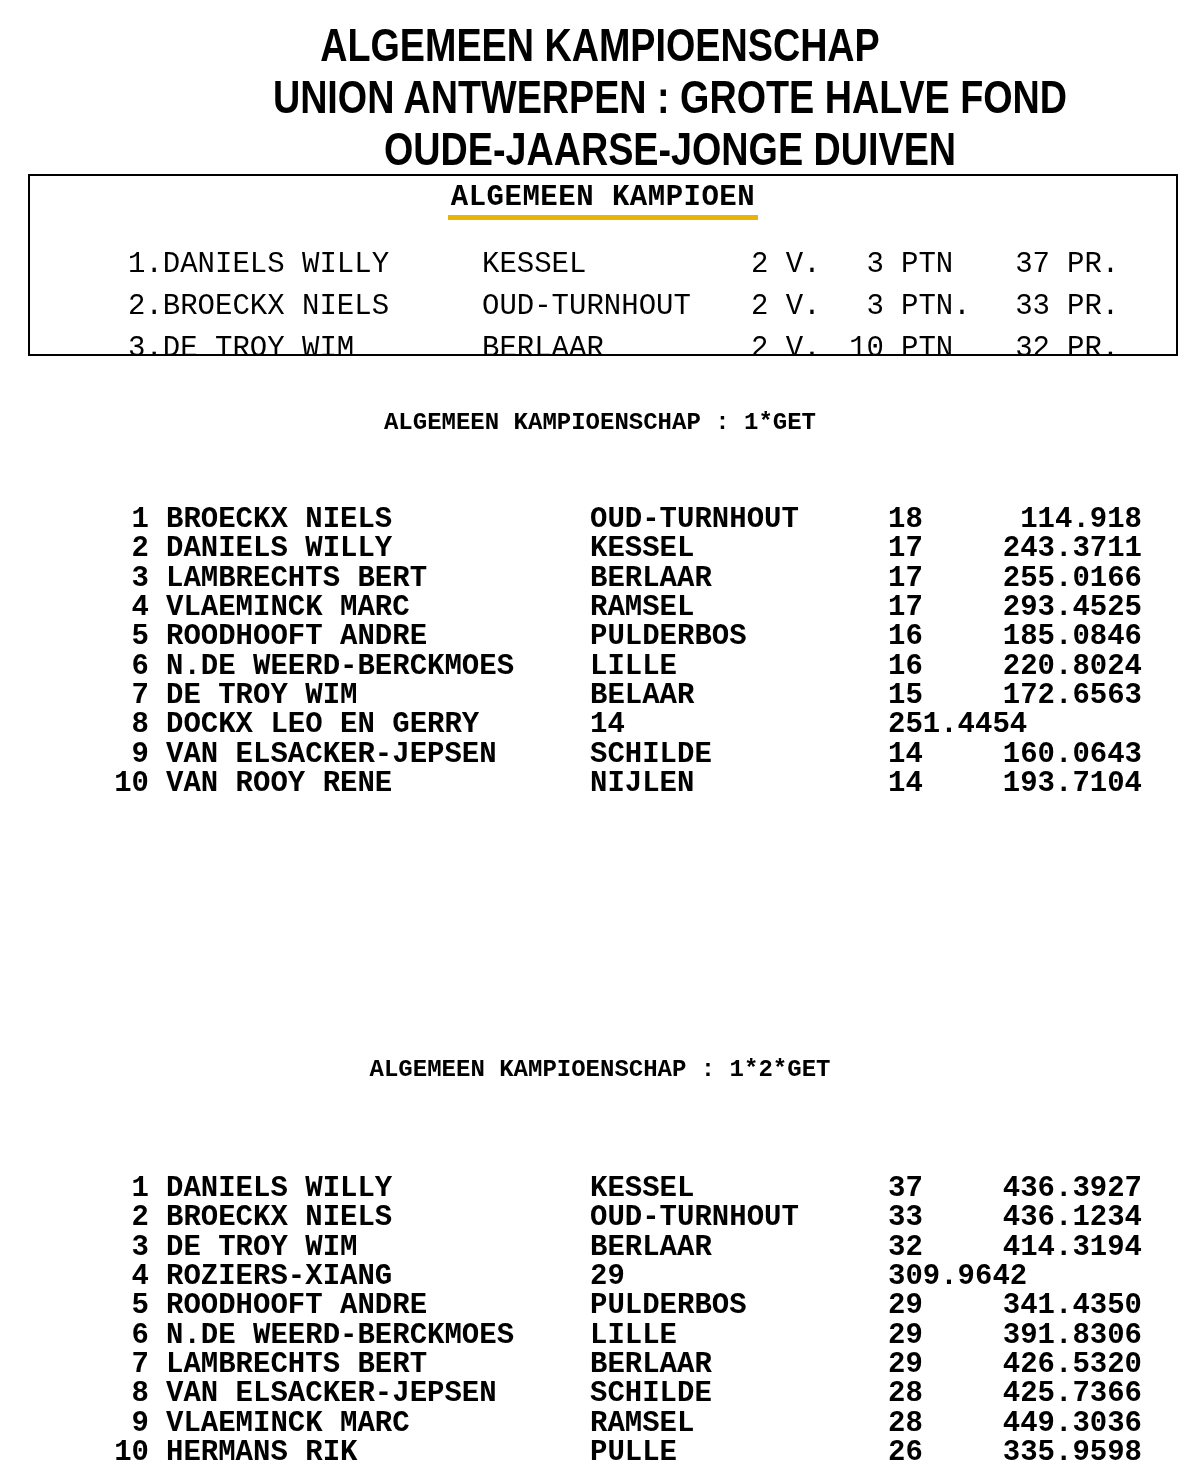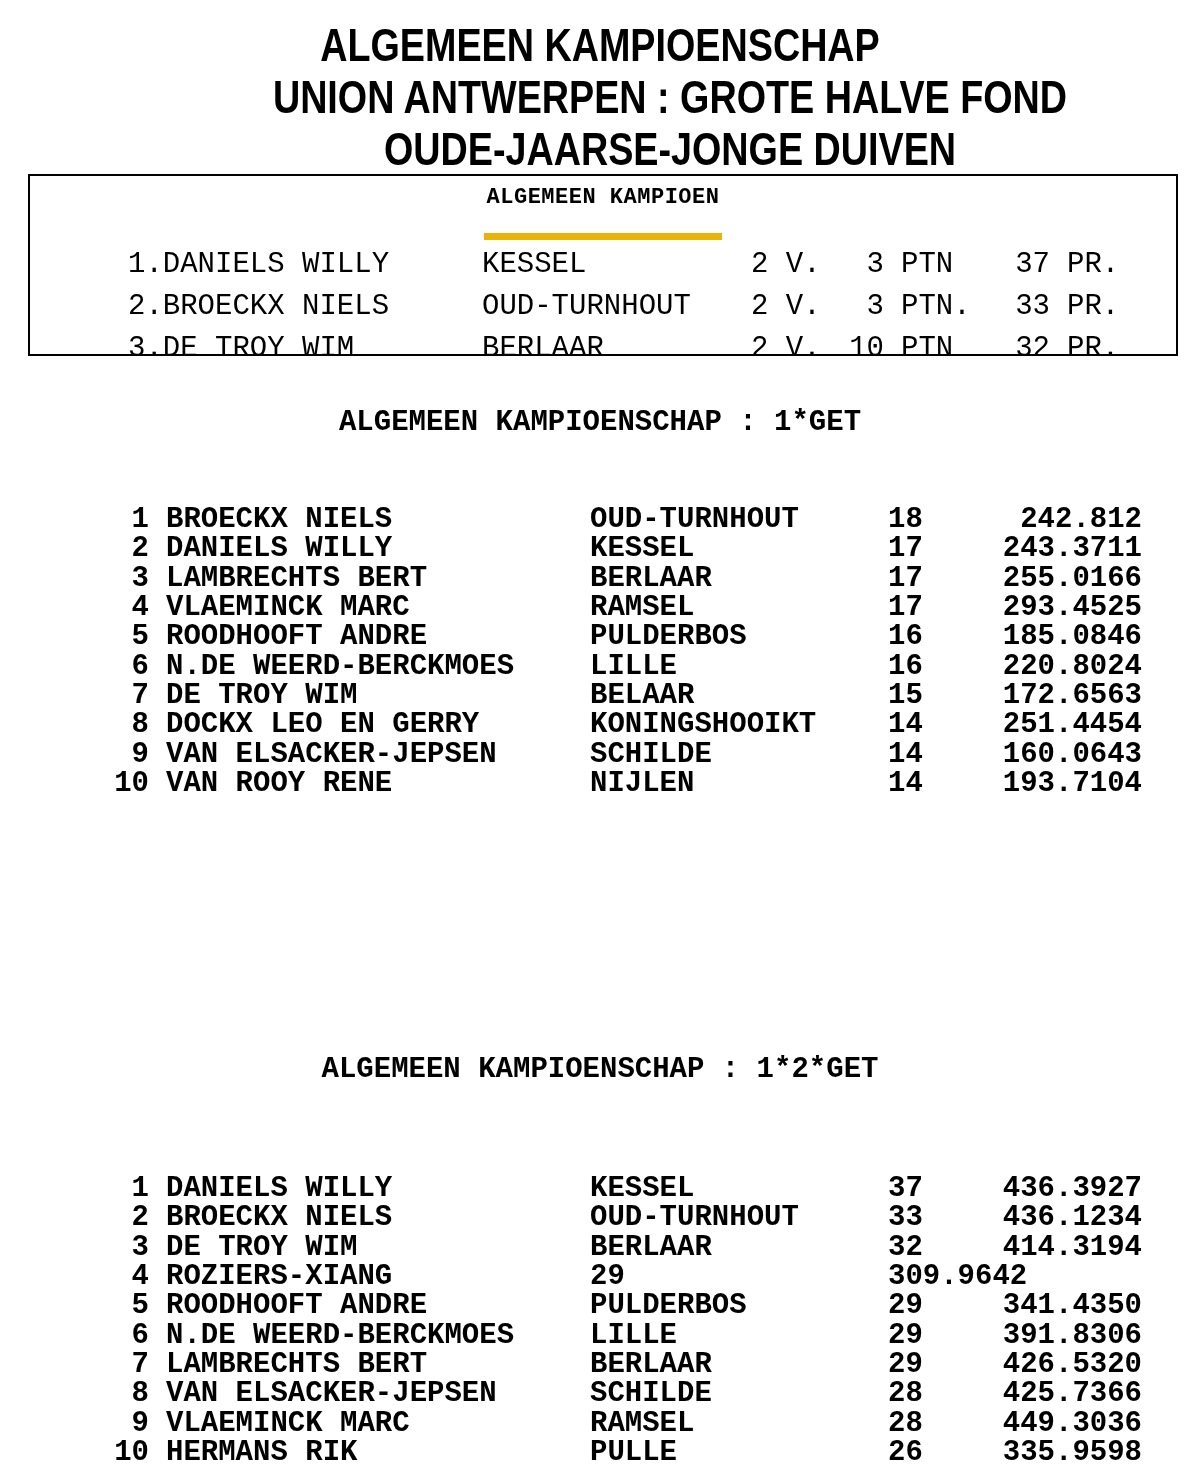--- a/index.html
+++ b/index.html
@@ -34,25 +34,25 @@
     width: 1146px; height: 178px;
     border: 2px solid #000000;
   }
   .box-heading-wrap {
     margin-top: 7px;
     text-align: center;
   }
   .box-heading {
     display: inline-block;
     font-weight: bold;
-    font-size: 22px;
+    font-size: 29px;
     line-height: 29px;
     letter-spacing: 0.5px;
-    border-bottom: 7px solid #eab308;
-    padding: 0 3px 21px 3px;
+    border-bottom: 5px solid #eab308;
+    padding: 0 3px 3px 3px;
   }
   .box-rows {
     position: absolute;
     top: 68px; left: 98px;
   }
   .box-row {
     display: grid;
     grid-template-columns: 354px 269px 85px 48px 102px 64px 120px;
     font-weight: normal;
     font-size: 29px;
@@ -61,21 +61,21 @@
   }
   .box-row .num { text-align: right; }
   .box-row .lbl { padding-left: 17px; }
   
   .section-heading {
     position: absolute;
     left: 0;
     width: 1200px;
     text-align: center;
     font-weight: bold;
-    font-size: 29px;
+    font-size: 24px;
     line-height: 29px;
     white-space: nowrap;
   }
   .heading-1 { top: 389px; }
   .heading-2 { top: 1036px; }
   
   .list {
     position: absolute;
     left: 100px;
   }
@@ -140,21 +140,21 @@
   </section>
 
   <div class="section-heading heading-1">ALGEMEEN KAMPIOENSCHAP : 1*GET</div>
 
   <div class="list list-1">
     <div class="list-row">
       <span class="rank">1</span>
       <span class="name">BROECKX NIELS</span>
       <span class="city">OUD-TURNHOUT</span>
       <span class="count">18</span>
-      <span class="points">242.812</span>
+      <span class="points">114.918</span>
     </div>
     <div class="list-row">
       <span class="rank">2</span>
       <span class="name">DANIELS WILLY</span>
       <span class="city">KESSEL</span>
       <span class="count">17</span>
       <span class="points">243.3711</span>
     </div>
     <div class="list-row">
       <span class="rank">3</span>
@@ -187,21 +187,20 @@
     <div class="list-row">
       <span class="rank">7</span>
       <span class="name">DE TROY WIM</span>
       <span class="city">BELAAR</span>
       <span class="count">15</span>
       <span class="points">172.6563</span>
     </div>
     <div class="list-row">
       <span class="rank">8</span>
       <span class="name">DOCKX LEO EN GERRY</span>
-      <span class="city">KONINGSHOOIKT</span>
       <span class="count">14</span>
       <span class="points">251.4454</span>
     </div>
     <div class="list-row">
       <span class="rank">9</span>
       <span class="name">VAN ELSACKER-JEPSEN</span>
       <span class="city">SCHILDE</span>
       <span class="count">14</span>
       <span class="points">160.0643</span>
     </div>

